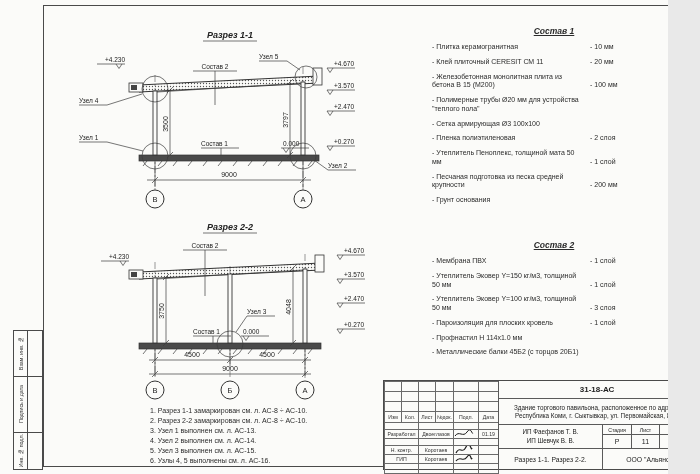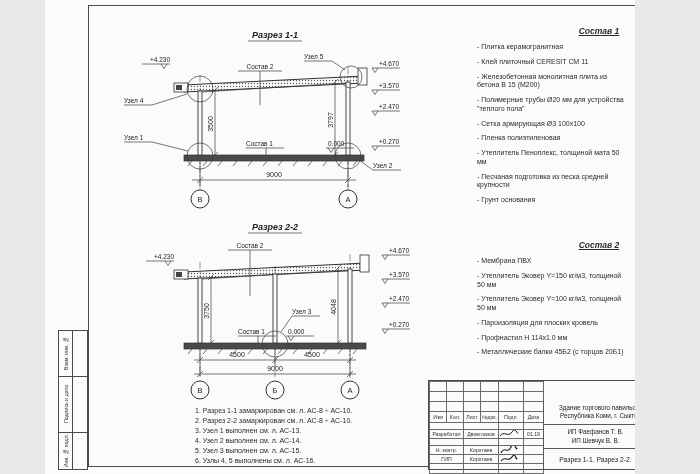--- a/index.html
+++ b/index.html
@@ -1,17 +1,17 @@
 <!DOCTYPE html>
 <html><head>
 <meta charset="utf-8">
 <style>
   html,body{margin:0;padding:0;background:#e9e9e9;}
-  .page{position:relative;width:590px;height:474px;background:#fbfbf9;overflow:hidden;
-        font-family:"Liberation Sans", sans-serif;color:#2b2b2b;margin-left:45px;}
+  .page{position:relative;width:668px;height:474px;background:#fbfbf9;overflow:hidden;
+        font-family:"Liberation Sans", sans-serif;color:#2b2b2b;}
   .frame{position:absolute;left:43px;top:5px;width:648px;height:462px;
          border:1.5px solid #4a4a4a;box-sizing:border-box;}
   
   .stamp{position:absolute;left:13px;top:330px;width:30px;height:140px;
          border:1px solid #4a4a4a;box-sizing:border-box;}
   .stampcell{position:relative;border-bottom:1px solid #4a4a4a;box-sizing:border-box;}
   .stampcell:last-child{border-bottom:none;}
   .stamplabel{position:absolute;left:0;top:0;width:14px;height:100%;
               border-right:1px solid #4a4a4a;box-sizing:border-box;
               display:flex;align-items:center;justify-content:center;}
@@ -400,20 +400,21 @@
       </tr>
       <tr style="height:10px">
             <td colspan="2"></td>
             <td colspan="2"></td>
             <td></td>
             <td></td>
           </tr>
     </tbody>
       </table>
 
+    <div class="cell cb" style="left:114px;top:0;width:197px;height:18px;font-size:8px;font-weight:bold;">31-18-АС</div>
 
     <div class="cell cb" style="left:114px;top:18px;width:197px;height:26px;font-size:6.3px;line-height:1.25;flex-direction:column;">
       <span>Здание торгового павильона, расположенное по адресу:</span>
       <span>Республика Коми, г. Сыктывкар, ул. Первомайская, 85/2</span>
     </div>
 
     <div class="cell cb" style="left:114px;top:44px;width:104px;height:24px;font-size:6.3px;line-height:1.3;flex-direction:column;">
       <span>ИП Фаефанов Т. В.</span>
       <span>ИП Шевчук В. В.</span>
     </div>

